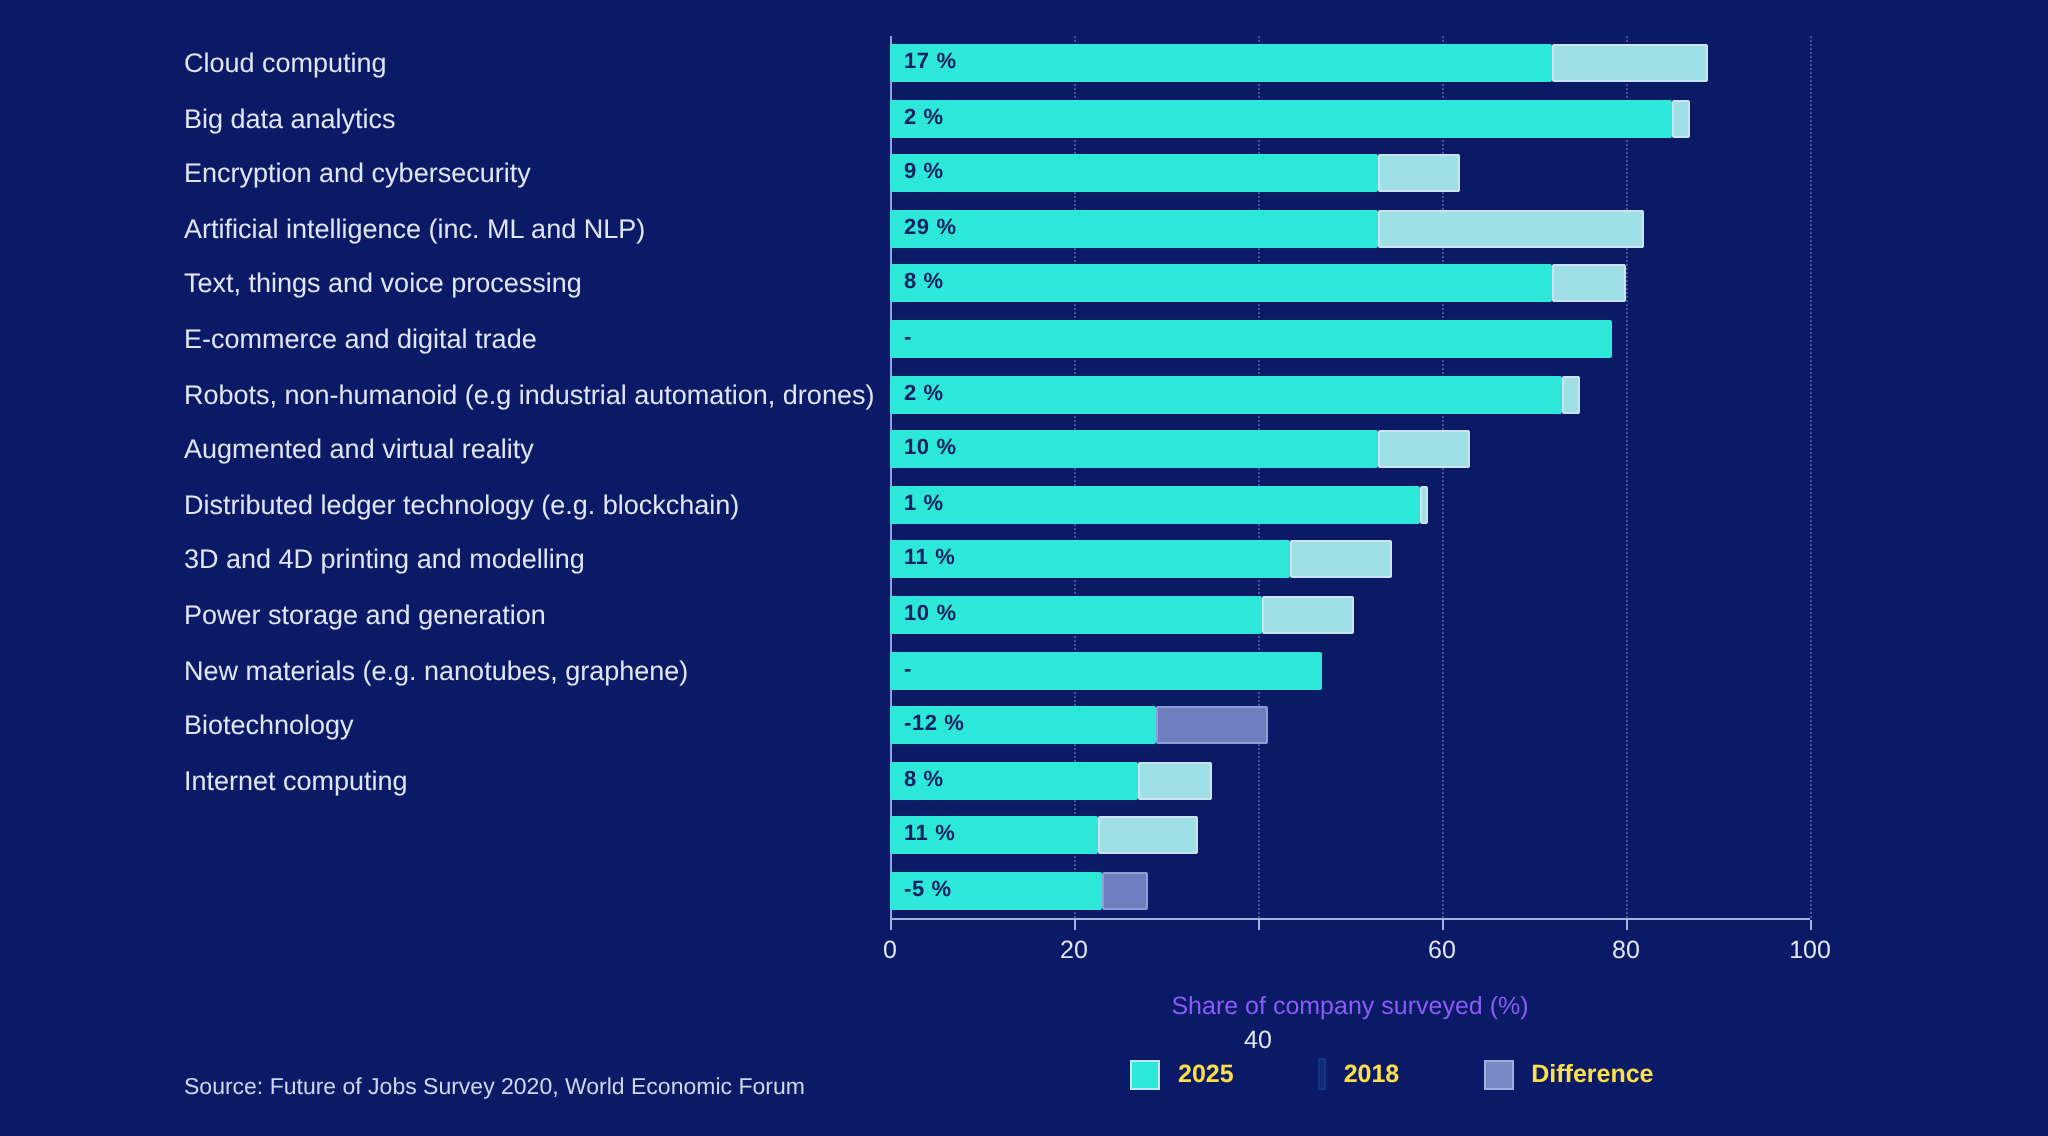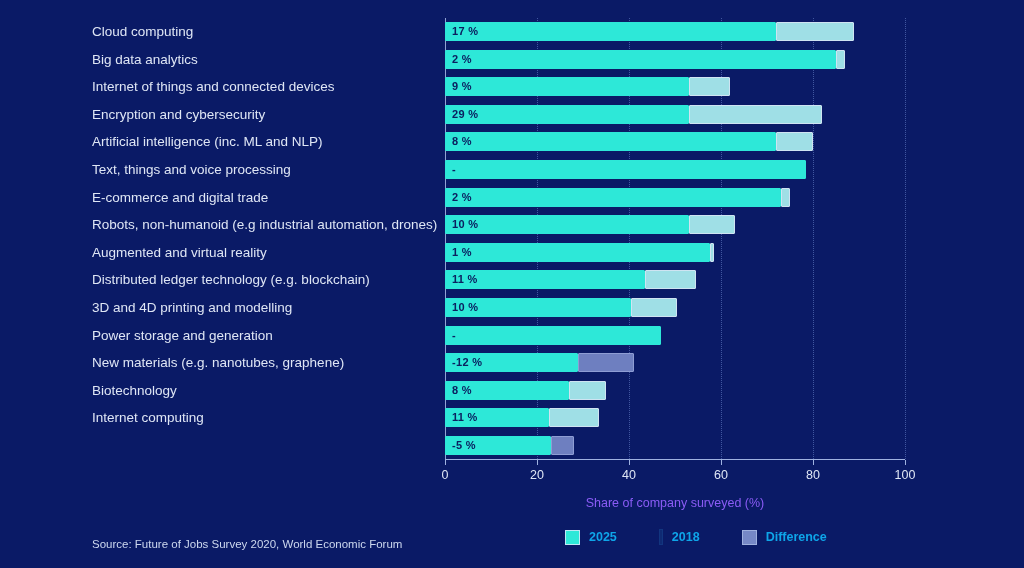--- a/index.html
+++ b/index.html
@@ -89,37 +89,36 @@
   
   .legend{
     position:absolute;left:565px;top:529px;
     display:flex;align-items:center;gap:42px;
   }
   .legend-item{display:flex;align-items:center;gap:9px;}
   .sw{width:15px;height:15px;box-sizing:border-box;}
   .sw-2025{background:#2de8d8;border:1px solid #bfe9f5;}
   .sw-2018{width:4px;height:16px;background:#0f2a73;border:1px solid #12357f;}
   .sw-diff{background:#7688c6;border:1px solid #9fb0de;}
-  .legend-label{font-size:12.5px;color:#0ea5e9;font-weight:bold;}
+  .legend-label{font-size:12.5px;color:#fde047;font-weight:bold;}
 
   
   .source{
     position:absolute;left:92px;top:538px;
     font-size:11.5px;color:#cdd8ef;
   }
 </style>
 </head>
 <body>
 
 <div id="chart-root">
 
   <div class="cat-labels" id="cat-labels">
       <div class="cat-label">Cloud computing</div>
       <div class="cat-label">Big data analytics</div>
-      <div class="cat-label">Internet of things and connected devices</div>
       <div class="cat-label">Encryption and cybersecurity</div>
       <div class="cat-label">Artificial intelligence (inc. ML and NLP)</div>
       <div class="cat-label">Text, things and voice processing</div>
       <div class="cat-label">E-commerce and digital trade</div>
       <div class="cat-label">Robots, non-humanoid (e.g industrial automation, drones)</div>
       <div class="cat-label">Augmented and virtual reality</div>
       <div class="cat-label">Distributed ledger technology (e.g. blockchain)</div>
       <div class="cat-label">3D and 4D printing and modelling</div>
       <div class="cat-label">Power storage and generation</div>
       <div class="cat-label">New materials (e.g. nanotubes, graphene)</div>
@@ -254,21 +253,21 @@
       <div class="tickmark" style="left: 0px;"></div>
       <div class="tickmark" style="left: 92px;"></div>
       <div class="tickmark" style="left: 184px;"></div>
       <div class="tickmark" style="left: 276px;"></div>
       <div class="tickmark" style="left: 368px;"></div>
       <div class="tickmark" style="left: 460px;"></div>
     </div>
   <div class="ticklabels" id="ticklabels">
       <div class="ticklabel" style="left: 0px;">0</div>
       <div class="ticklabel" style="left: 92px;">20</div>
-      <div class="ticklabel" style="left: 184px;">40</div>
+      <div class="ticklabel" style="left: 184px; margin-top: 45px;">40</div>
       <div class="ticklabel" style="left: 276px;">60</div>
       <div class="ticklabel" style="left: 368px;">80</div>
       <div class="ticklabel" style="left: 460px;">100</div>
     </div>
   <div class="axis-title">Share of company surveyed (%)</div>
 
   <div class="legend">
     <div class="legend-item">
       <span class="sw sw-2025"></span>
       <span class="legend-label">2025</span>

